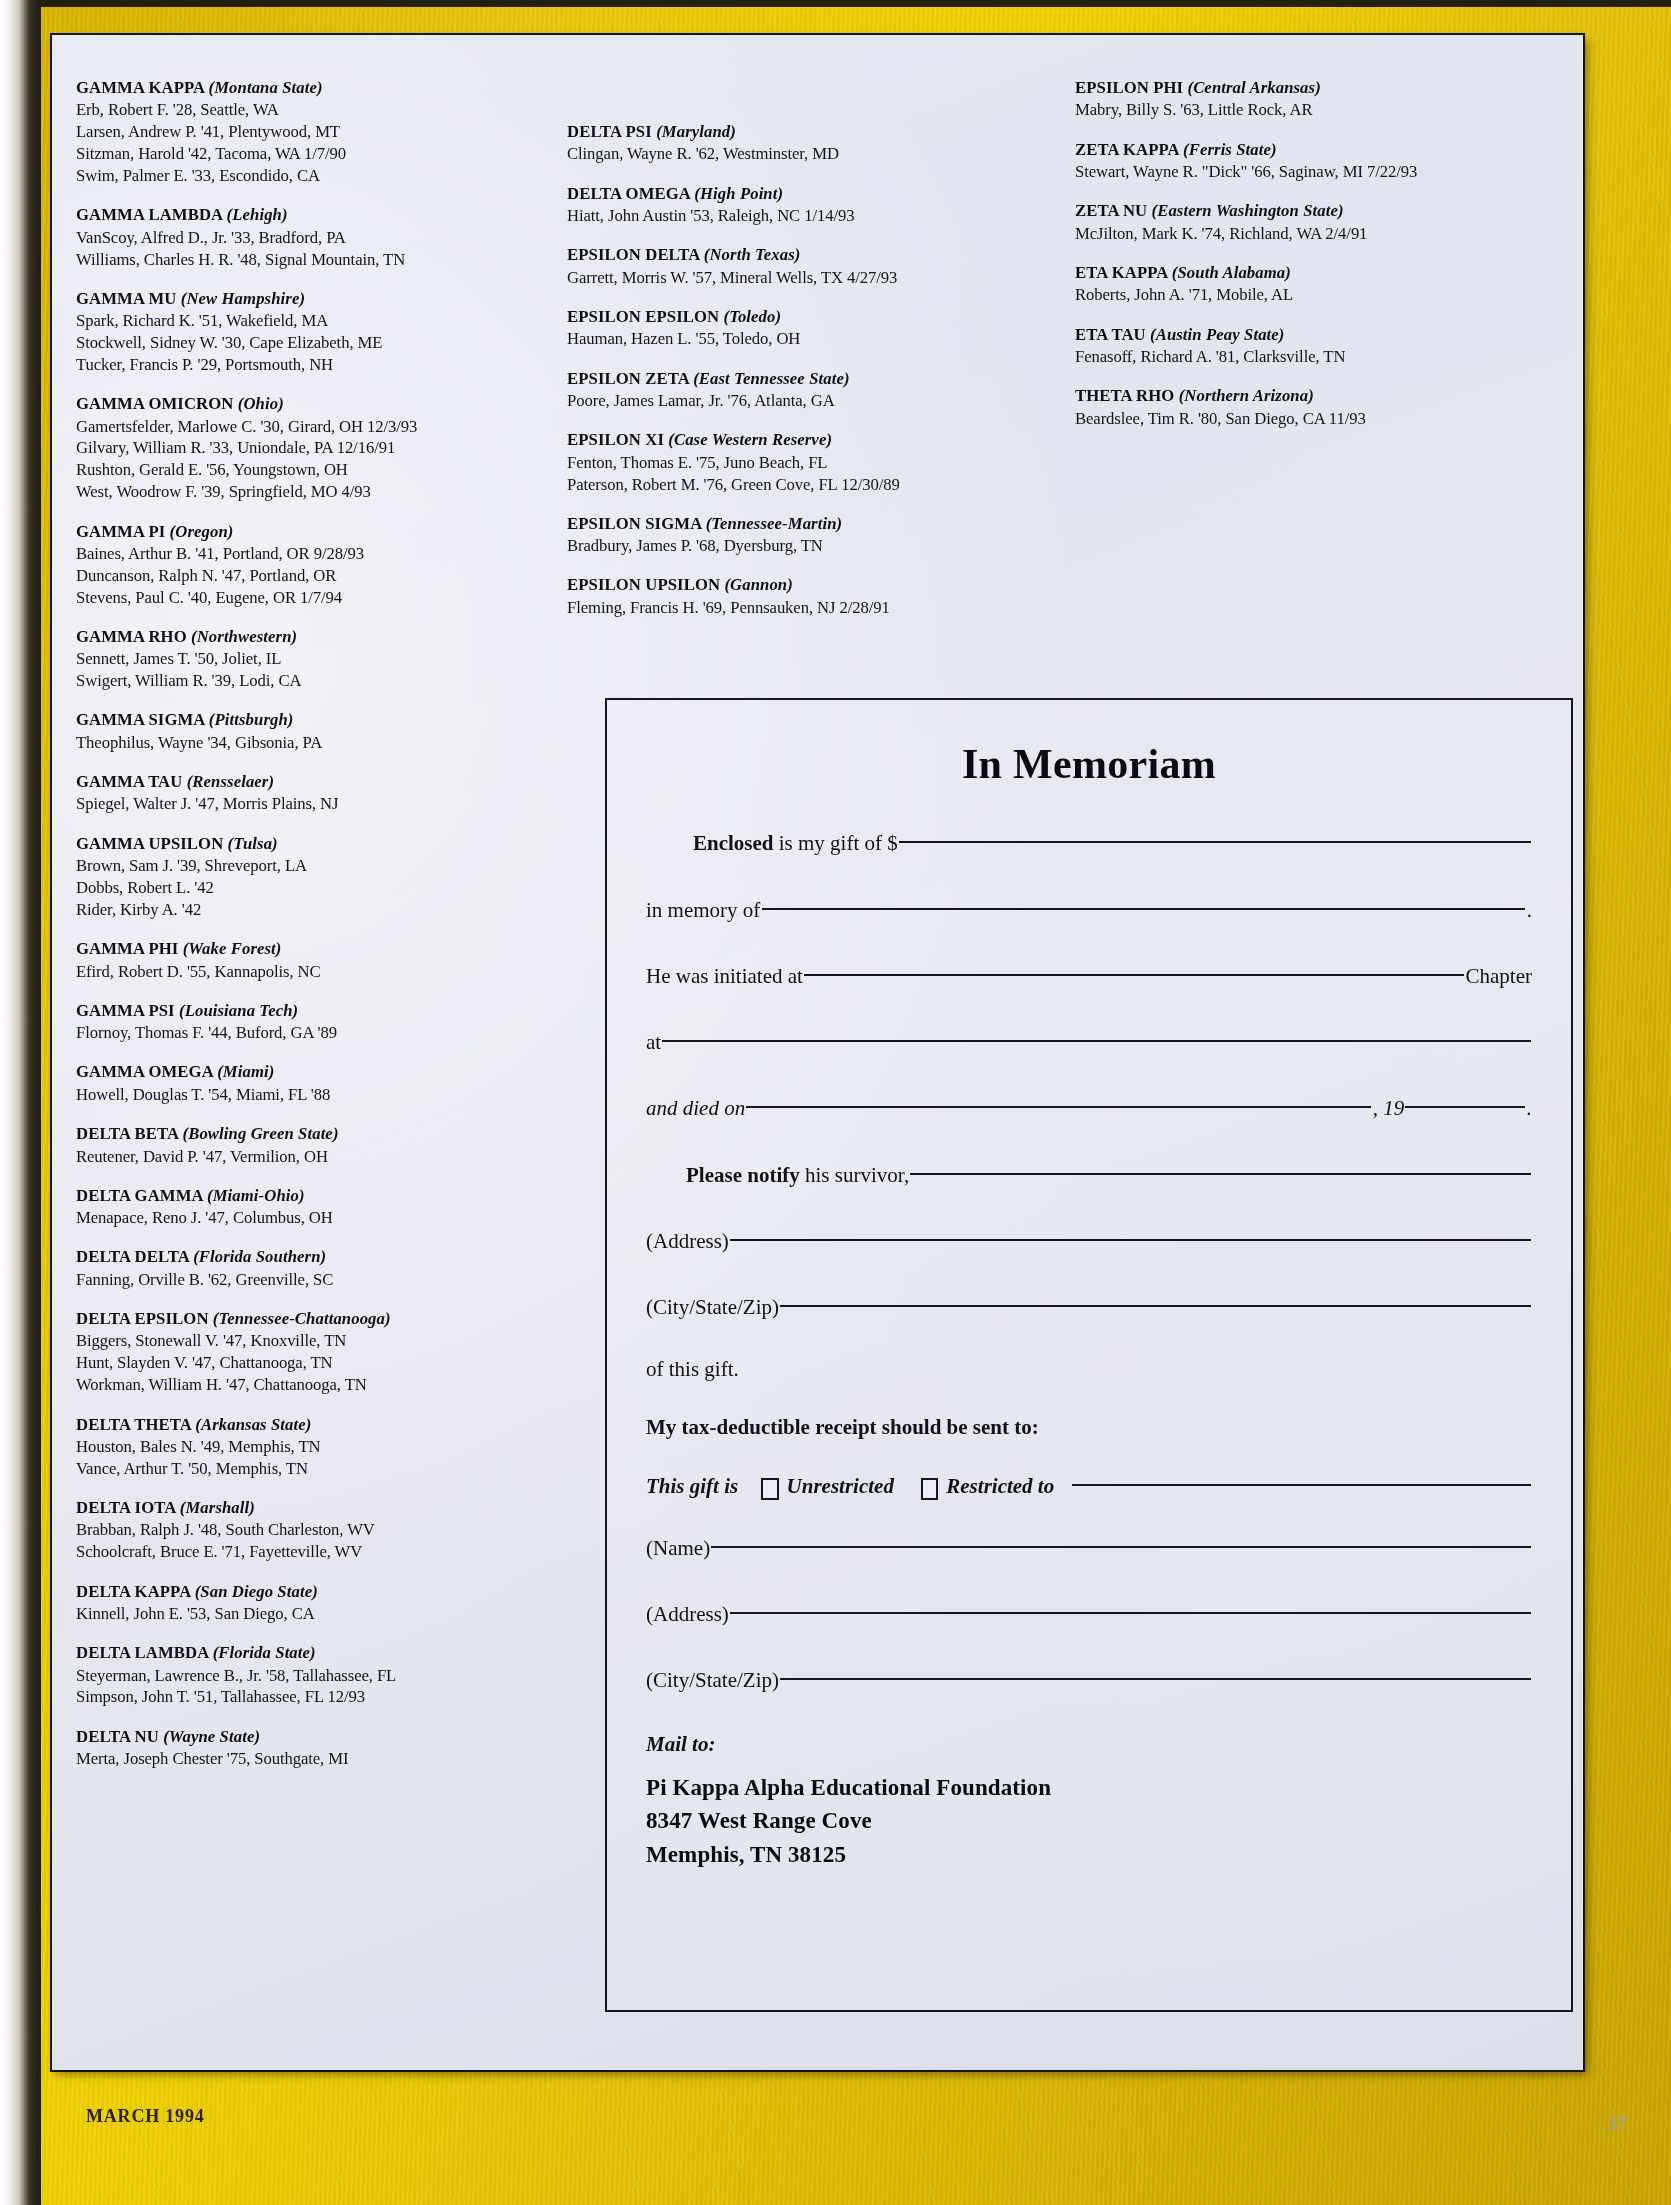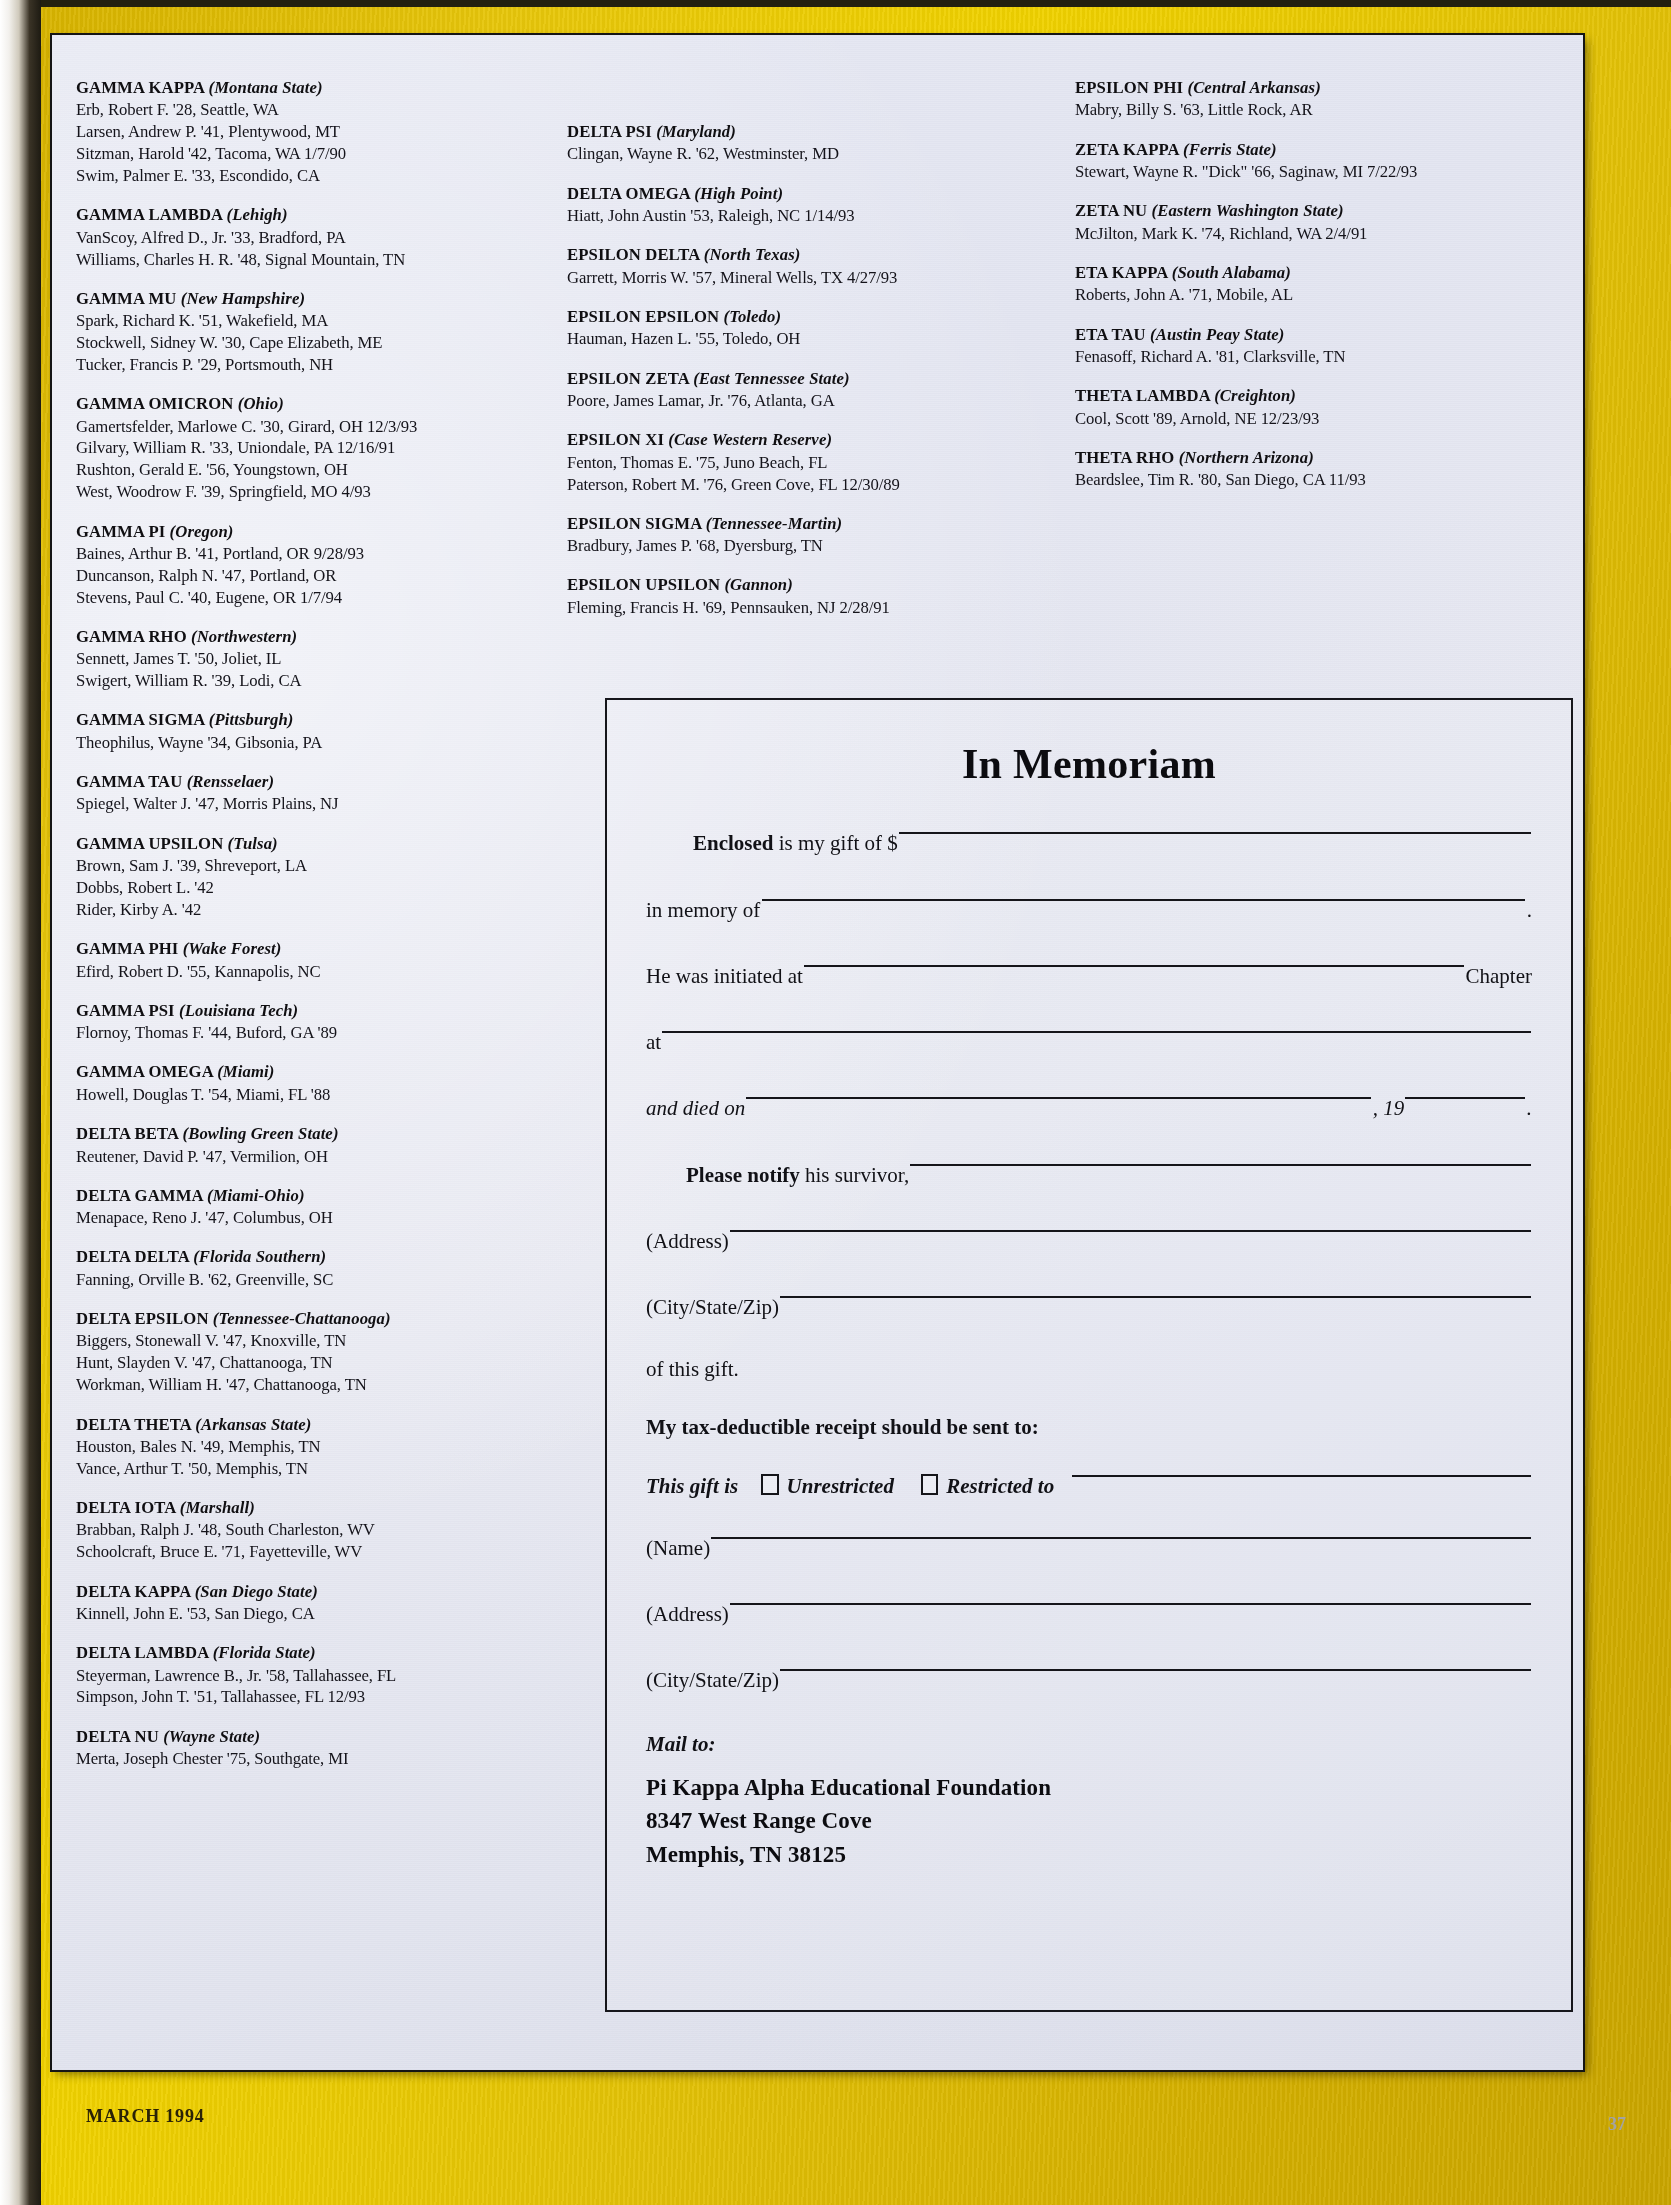--- a/index.html
+++ b/index.html
@@ -119,21 +119,21 @@
     text-align: center;
     font-size: 42px;
     font-weight: bold;
     color: #0c0c10;
     margin-top: 40px;
     letter-spacing: 0.3px;
   }
 
   .frow {
     display: flex;
-    align-items: flex-start;
+    align-items: center;
     font-size: 21px;
     color: #111116;
     margin: 0 39px;
     white-space: nowrap;
   }
   .frow .lbl { padding-bottom: 2px; }
   .frow .b  { font-weight: bold; }
   .frow .bi { font-weight: bold; font-style: italic; }
   .rule {
     flex: 1 1 auto;
@@ -348,24 +348,20 @@
             </div>
             <div class="chapter">
               <div class="ch-head"><span class="gk">ETA KAPPA </span><span class="sch">(South Alabama)</span></div>
               <div class="member">Roberts, John A. '71, Mobile, AL</div>
             </div>
             <div class="chapter">
               <div class="ch-head"><span class="gk">ETA TAU </span><span class="sch">(Austin Peay State)</span></div>
               <div class="member">Fenasoff, Richard A. '81, Clarksville, TN</div>
             </div>
             <div class="chapter">
-              <div class="ch-head"><span class="gk">THETA LAMBDA </span><span class="sch">(Creighton)</span></div>
-              <div class="member">Cool, Scott '89, Arnold, NE 12/23/93</div>
-            </div>
-            <div class="chapter">
               <div class="ch-head"><span class="gk">THETA RHO </span><span class="sch">(Northern Arizona)</span></div>
               <div class="member">Beardslee, Tim R. '80, San Diego, CA 11/93</div>
             </div>
           </div>
       </div>
 
       <div id="memoriam">
 
         <div id="mem-title">In Memoriam</div>
 

